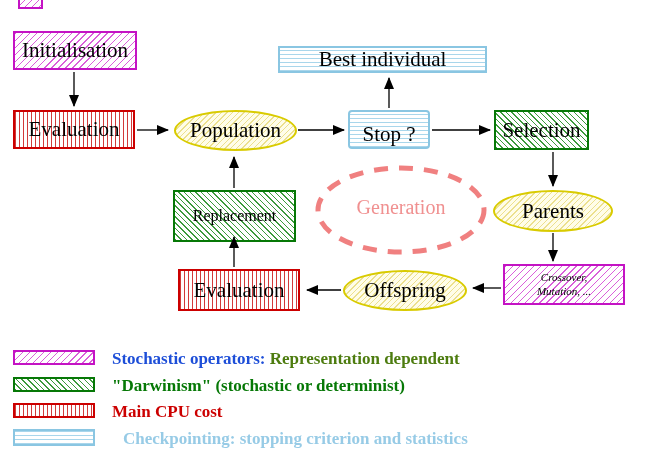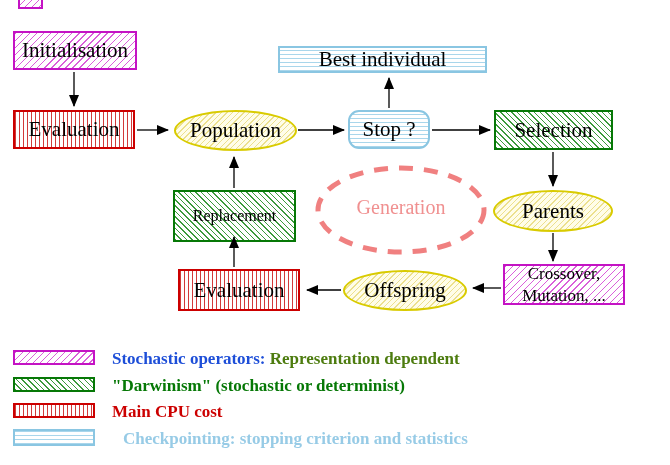--- a/index.html
+++ b/index.html
@@ -6,21 +6,21 @@
   #stage{
     position:relative;width:670px;height:465px;background:#ffffff;overflow:hidden;
     font-family:"Liberation Serif","DejaVu Serif",serif;
   }
   .node{
     position:absolute;display:flex;align-items:center;justify-content:center;
     box-sizing:border-box;color:#000;text-align:center;
   }
   .big{font-size:21px;}
   .mid{font-size:16px;}
-  .sml{font-size:17px;line-height:1.25;}
+  .sml{font-size:11px;line-height:1.25;font-style:italic;}
   
   .p-magenta{
     background-color:#fff;
     background-image:repeating-linear-gradient(135deg,#da5fda 0,#da5fda 1px,transparent 1px,transparent 5px);
     border:2px solid #c413c4;
   }
   .p-red{
     background-color:#fff;
     background-image:repeating-linear-gradient(90deg,#d23a3a 0,#d23a3a 1px,transparent 1px,transparent 4px);
     border:2px solid #cc0000;
@@ -34,21 +34,21 @@
     background-color:#fff;
     background-image:repeating-linear-gradient(0deg,#a9d6eb 0,#a9d6eb 1px,transparent 1px,transparent 4px);
     border:2px solid #8ac6e2;
   }
   .p-yellow{
     background-color:#fffde9;
     background-image:repeating-linear-gradient(135deg,#ece08e 0,#ece08e 1px,transparent 1px,transparent 4px);
     border:2px solid #d9cb00;
   }
   .ellipse{border-radius:50%;}
-  .rounded{border-radius:11px;}
+  .rounded{border-radius:4px;align-items:flex-end;}
   #arrows{position:absolute;left:0;top:0;z-index:3;pointer-events:none;}
   .generation-label{
     position:absolute;left:316px;top:196px;width:170px;text-align:center;
     color:#f09090;font-size:20px;z-index:2;
   }
   
   .legend-swatch{position:absolute;box-sizing:border-box;width:82px;height:15px;}
   .legend-text{
     position:absolute;left:112px;font-size:17px;font-weight:700;white-space:nowrap;
   }
@@ -79,21 +79,21 @@
   </div>
 
   <div class="node big p-cyan" style="left:278px;top:46px;width:209px;height:27px;">
     <span>Best individual</span>
   </div>
 
   <div class="node big p-cyan rounded" style="left:348px;top:110px;width:82px;height:39px;">
     <span>Stop ?</span>
   </div>
 
-  <div class="node big p-green" style="left:494px;top:110px;width:119px;height:40px;">
+  <div class="node big p-green" style="left:494px;top:110px;width:95px;height:40px;">
     <span>Selection</span>
   </div>
 
   <div class="node big p-yellow ellipse" style="left:493px;top:190px;width:120px;height:42px;">
     <span>Parents</span>
   </div>
 
   <div class="node mid p-green" style="left:173px;top:190px;width:123px;height:52px;">
     <span>Replacement</span>
   </div>

